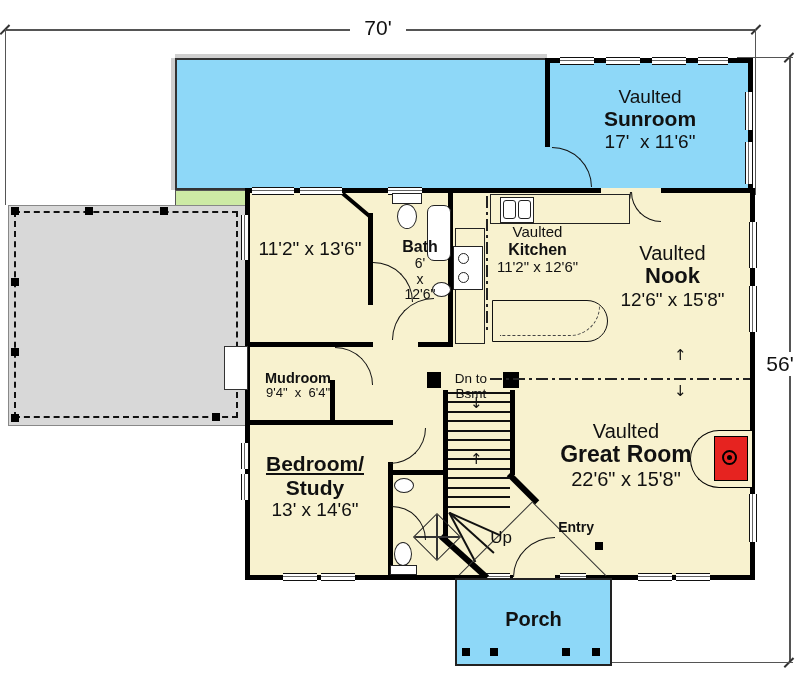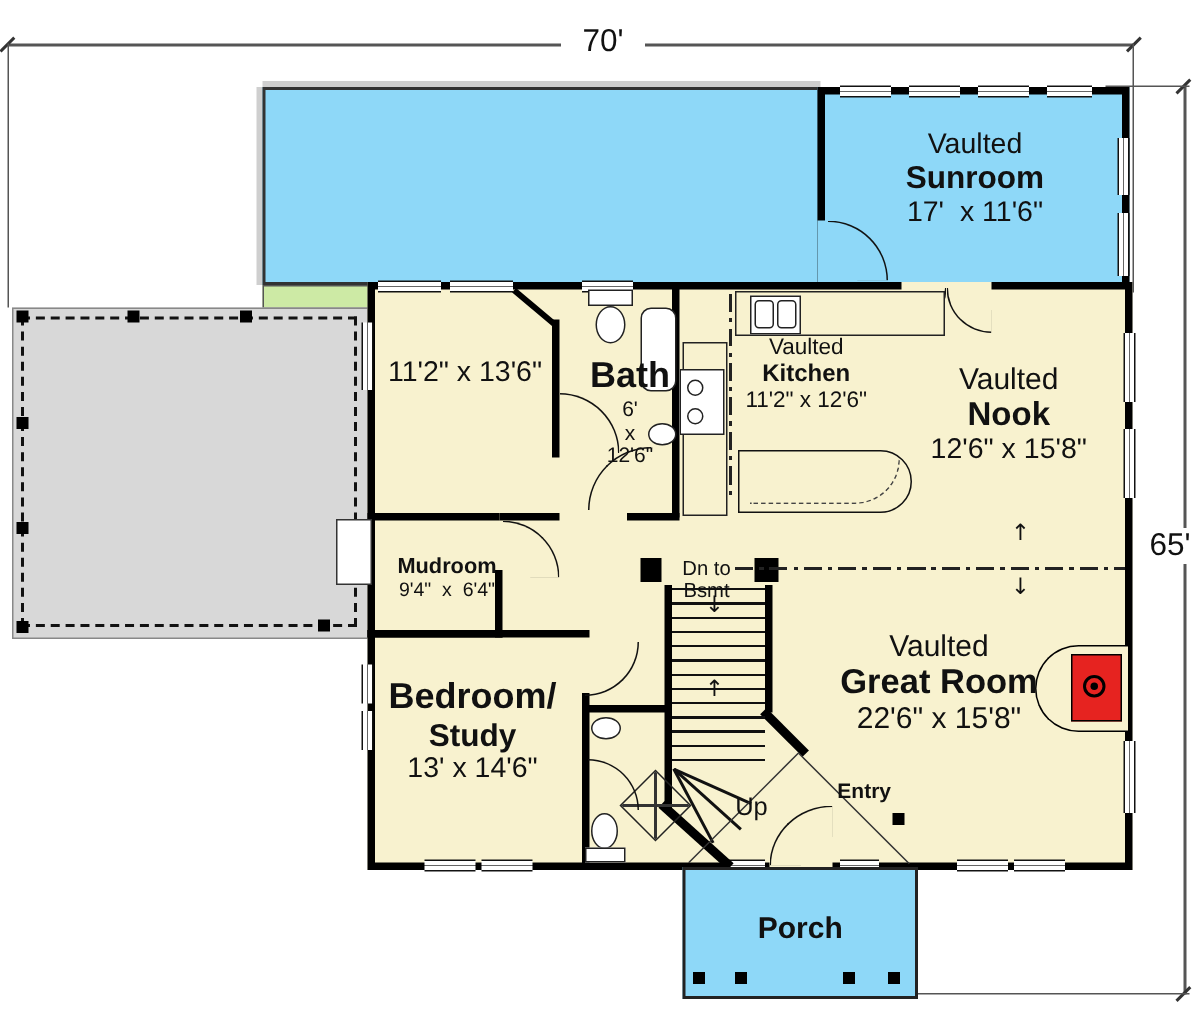--- a/index.html
+++ b/index.html
@@ -28,29 +28,29 @@
   .area{position:absolute;box-sizing:border-box;}
 </style>
 </head>
 <body>
 
 <div id="plan">
 
   <div class="line" style="left:5px;top:29px;width:751px;height:1.5px;"></div>
   <div class="tick" style="left:4px;top:23px;"></div>
   <div class="tick" style="left:755px;top:23px;"></div>
-  <div class="dimlabel" style="left:374px;top:16px;width:50px;">70'</div>
+  <div class="dimlabel" style="left:350px;top:16px;width:50px;">70'</div>
   <div class="line" style="left:5px;top:29px;width:1px;height:176px;"></div>
   <div class="line" style="left:755px;top:29px;width:1px;height:166px;"></div>
   <div class="line" style="left:789px;top:57px;width:1.5px;height:606px;"></div>
   <div class="tick" style="left:788px;top:51px;"></div>
   <div class="tick" style="left:788px;top:656px;"></div>
   <div class="line" style="left:737px;top:57px;width:56px;height:1px;"></div>
   <div class="line" style="left:610px;top:662px;width:183px;height:1px;"></div>
-  <div class="dimlabel" style="left:760px;top:352px;width:34px;">65'</div>
+  <div class="dimlabel" style="left:760px;top:352px;width:34px;">56'</div>
 
   <div class="area" style="left:175px;top:58px;width:372px;height:132px;background:var(--deck);border:2px solid #333;box-shadow:-4px 0 0 #cfcfcf,0 -4px 0 #cfcfcf;"></div>
   <div class="lbl b" style="left:280px;top:88px;width:220px;font-size:21px;">
   </div>
 
   <div class="area" style="left:545px;top:58px;width:208px;height:138px;background:var(--deck);border:5px solid #000;"></div>
   <div class="winh" style="left:560px;top:57px;width:34px;"></div>
   <div class="winh" style="left:606px;top:57px;width:34px;"></div>
   <div class="winh" style="left:652px;top:57px;width:34px;"></div>
   <div class="winh" style="left:698px;top:57px;width:30px;"></div>
@@ -176,21 +176,21 @@
   <div class="post" style="left:592px;top:648px;"></div>
   <div class="lbl b" style="left:465px;top:608px;width:137px;font-size:20px;">
     <span>Porch</span>
   </div>
 
   <div class="lbl" style="left:230px;top:238px;width:160px;">
     <div style="font-size:19px;">11'2" x 13'6"</div>
   </div>
 
   <div class="lbl" style="left:393px;top:238px;width:54px;">
-    <div class="b" style="font-size:24px;">Bath</div>
+    <div class="b" style="font-size:16px;">Bath</div>
     <div style="font-size:14px;">6'</div>
     <div style="font-size:14px;">x</div>
     <div style="font-size:14px;">12'6"</div>
   </div>
 
   <div class="lbl" style="left:480px;top:224px;width:115px;">
     <div style="font-size:15px;">Vaulted</div>
     <div class="b" style="font-size:16px;">Kitchen</div>
     <div style="font-size:15px;">11'2" x 12'6"</div>
   </div>
@@ -205,21 +205,21 @@
     <div class="b" style="font-size:14.5px;">Mudroom</div>
     <div style="font-size:13px;white-space:pre;">9'4"  x  6'4"</div>
   </div>
 
   <div class="lbl" style="left:444px;top:348px;width:54px;font-size:13.5px;margin-top:23px;">
     <div>Dn to</div>
     <div>Bsmt</div>
   </div>
 
   <div class="lbl" style="left:235px;top:452px;width:160px;">
-    <div class="b" style="font-size:24px;">Bedroom/</div>
+    <div class="b" style="font-size:21px;text-decoration:underline;">Bedroom/</div>
     <div class="b" style="font-size:21px;">Study</div>
     <div style="font-size:19px;">13' x 14'6"</div>
   </div>
 
   <div class="lbl" style="left:540px;top:420px;width:172px;">
     <div style="font-size:20px;">Vaulted</div>
     <div class="b" style="font-size:23px;">Great Room</div>
     <div style="font-size:20px;">22'6" x 15'8"</div>
   </div>
 

